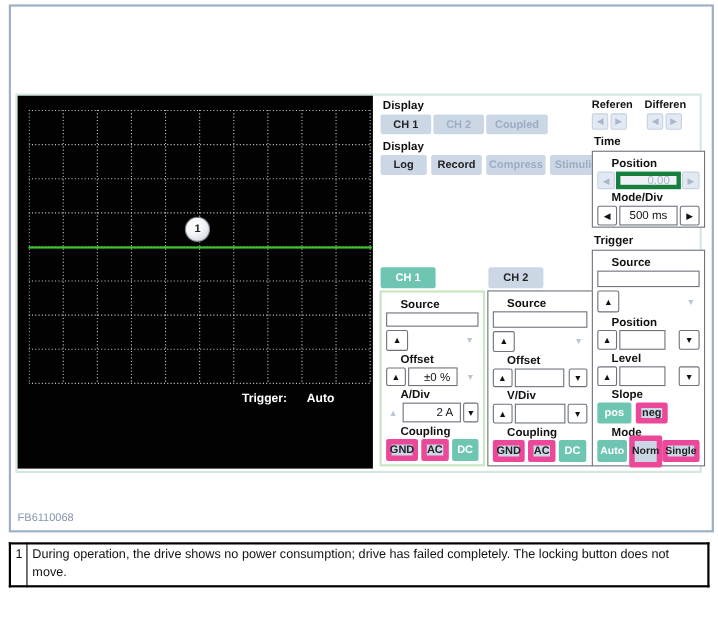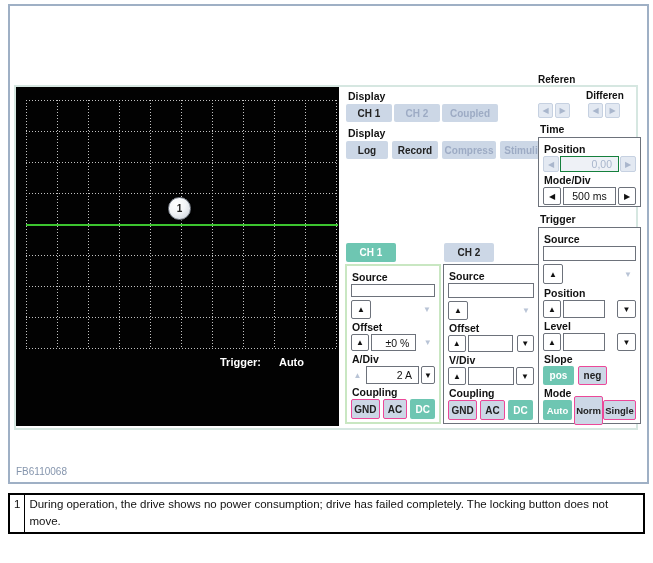--- a/index.html
+++ b/index.html
@@ -26,33 +26,33 @@
   .trig-status{left:204px;top:269px;display:flex;gap:18px;color:#fff;
                font-size:11px;font-weight:bold;}
 
   
   .lbl{font-size:10.5px;font-weight:bold;color:#111;white-space:nowrap;}
   .btn{display:flex;align-items:center;justify-content:center;border-radius:2px;
        font-size:10px;font-weight:bold;background:#ccd7e6;color:#222;box-sizing:border-box;
        white-space:nowrap;}
   .btn.dim{color:#9dabc4;}
   .btn.teal{background:#6ec6b2;color:#fff;}
-  .btn.bordered{border:1px solid #ec4899;}
+  .btn.bordered{border:5px solid #ec4899;}
   .arrow{display:flex;align-items:center;justify-content:center;background:#fff;
          border:1px solid #6d727b;border-radius:2px;font-size:8px;color:#111;
          box-sizing:border-box;}
   .arrow.dis{background:#e3e9f2;border:1px solid #c6d1e1;color:#a9b6cc;}
   .arrow.flat{border:none;background:transparent;color:#b9c4d6;}
   .field{background:#fff;border:1px solid #6d727b;box-sizing:border-box;
          font-size:10.5px;color:#111;display:flex;align-items:center;
          justify-content:flex-end;padding:0 6px;}
-  .field.dim{background:#eef1f6;border:1px solid #15803d;color:#a9b6cc;}
+  .field.dim{background:#eef1f6;border:4px solid #15803d;color:#a9b6cc;}
   .box{border:1px solid #6d727b;background:#fff;box-sizing:border-box;
        padding:3px 4px;display:flex;flex-direction:column;}
-  .box .lbl{margin:2px 0 1px 1px;}
+  .box .lbl{margin:2px 0 1px 13px;}
   .row{display:flex;align-items:center;}
 
   
   .time-box{left:538px;top:137px;width:103px;height:70px;}
   .trigger-box{left:538px;top:227px;width:103px;height:197px;}
   .ch-box{width:96px;height:160px;}
   .ch1-box{left:345px;top:264px;border:2px solid #c9e7c2;}
   .ch2-box{left:443px;top:264px;}
 
   
@@ -91,21 +91,21 @@
 <div class="abs btn" style="left:346px;top:104px;width:46px;height:18px;">CH 1</div>
 <div class="abs btn dim" style="left:394px;top:104px;width:46px;height:18px;">CH 2</div>
 <div class="abs btn dim" style="left:442px;top:104px;width:56px;height:18px;">Coupled</div>
 
 <div class="abs lbl" style="left:348px;top:127px;">Display</div>
 <div class="abs btn" style="left:346px;top:141px;width:42px;height:18px;">Log</div>
 <div class="abs btn" style="left:392px;top:141px;width:46px;height:18px;">Record</div>
 <div class="abs btn dim" style="left:442px;top:141px;width:54px;height:18px;">Compress</div>
 <div class="abs btn dim" style="left:500px;top:141px;width:42px;height:18px;">Stimuli</div>
 
-<div class="abs lbl" style="left:538px;top:74px;font-size:10px;">Referen</div>
+<div class="abs lbl" style="left:538px;top:90px;font-size:10px;">Referen</div>
 <div class="abs lbl" style="left:586px;top:90px;font-size:10px;">Differen</div>
 <div class="abs arrow dis" style="left:538px;top:103px;width:15px;height:15px;">
     <span>◀</span>
   </div>
 <div class="abs arrow dis" style="left:555px;top:103px;width:15px;height:15px;">
     <span>▶</span>
   </div>
 <div class="abs arrow dis" style="left:588px;top:103px;width:15px;height:15px;">
     <span>◀</span>
   </div>

